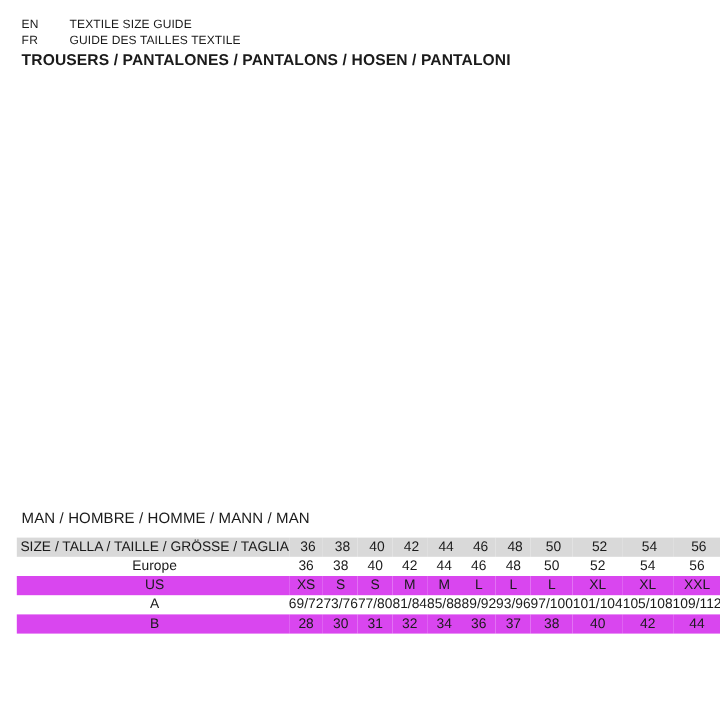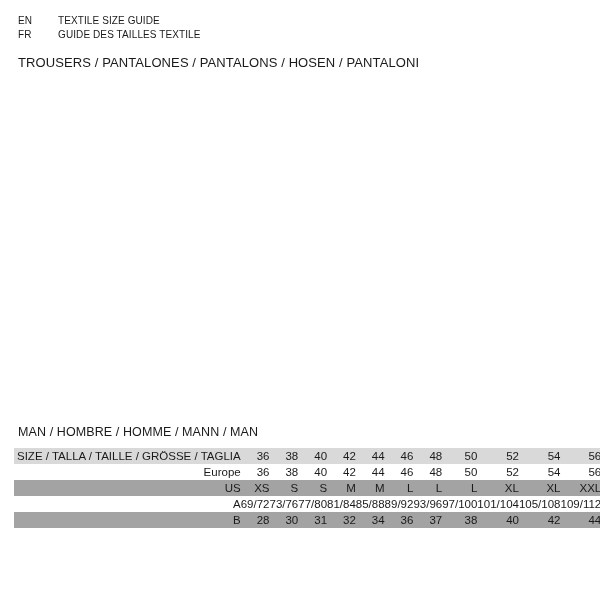--- a/index.html
+++ b/index.html
@@ -36,23 +36,23 @@
     letter-spacing: 0.2px;
   }
   .lang-text {
     padding: 0;
     vertical-align: top;
     letter-spacing: 0.1px;
     margin-left: 28px;
   }
 
   .section-title {
-    margin-top: 13px;
+    margin-top: 0;
     font-size: 13px;
-    font-weight: normal;
+    font-weight: bold;
     letter-spacing: 0.1px;
   }
 
   
   .figure {
     position: absolute;
     left: 398px;
     top: 8px;
     width: 196px;
     height: 400px;
@@ -81,36 +81,36 @@
   }
   .size-table {
     position: absolute;
     left: 14px;
     top: 448px;
     width: 572px;
     border-collapse: collapse;
     font-size: 11.5px;
   }
   .size-table th, .size-table td {
-    text-align: right;
+    text-align: center;
     font-weight: normal;
     padding: 2px 0 2px 0;
     white-space: nowrap;
   }
   .size-table thead th {
     background: #d9d9d9;
     font-weight: normal;
     padding-left: 3px;
   }
   .size-table tbody td:first-child,
   .size-table thead th:first-child {
     padding-left: 3px;
   }
   .size-table .row-shaded td {
-    background: #a3a3a3;
+    background: #d946ef;
   }
   .col-label { width: 86px; }
   .col-v { width: 44px; }
 
   .footnotes {
     position: absolute;
     left: 18px;
     top: 553px;
     font-size: 11.5px;
     line-height: 1.5;

